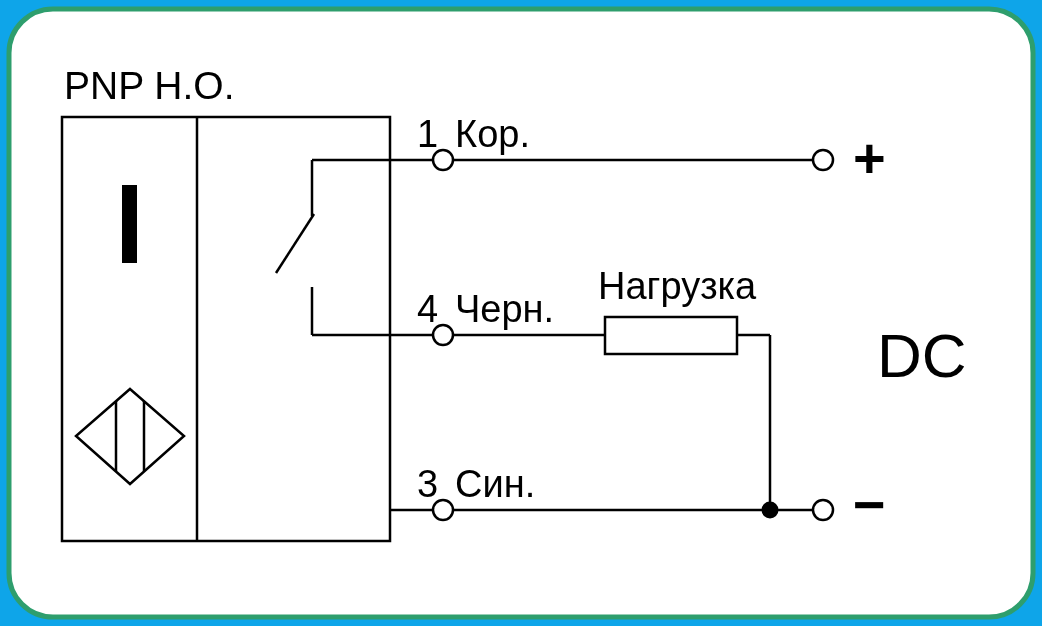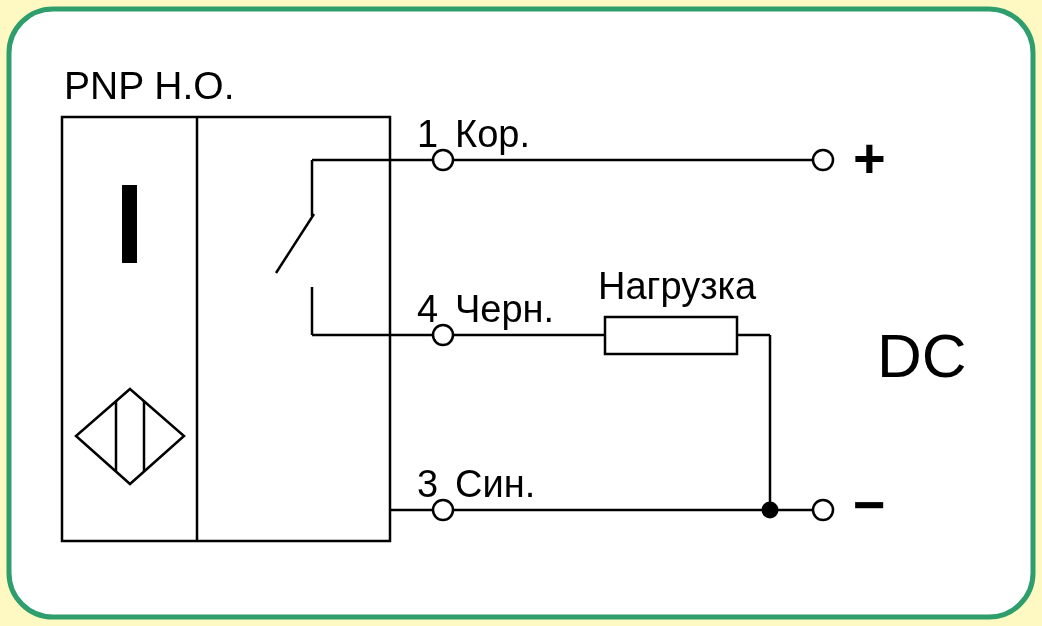--- a/index.html
+++ b/index.html
@@ -4,21 +4,21 @@
 <style>
   html, body {
     margin: 0;
     padding: 0;
     background: #ffffff;
   }
   .stage {
     position: relative;
     width: 1042px;
     height: 626px;
-    background: #fef9c3;
+    background: #0ea5e9;
     font-family: "Liberation Sans", sans-serif;
     overflow: hidden;
   }
   svg {
     position: absolute;
     top: 0;
     left: 0;
   }
   .wire {
     stroke: #000000;

